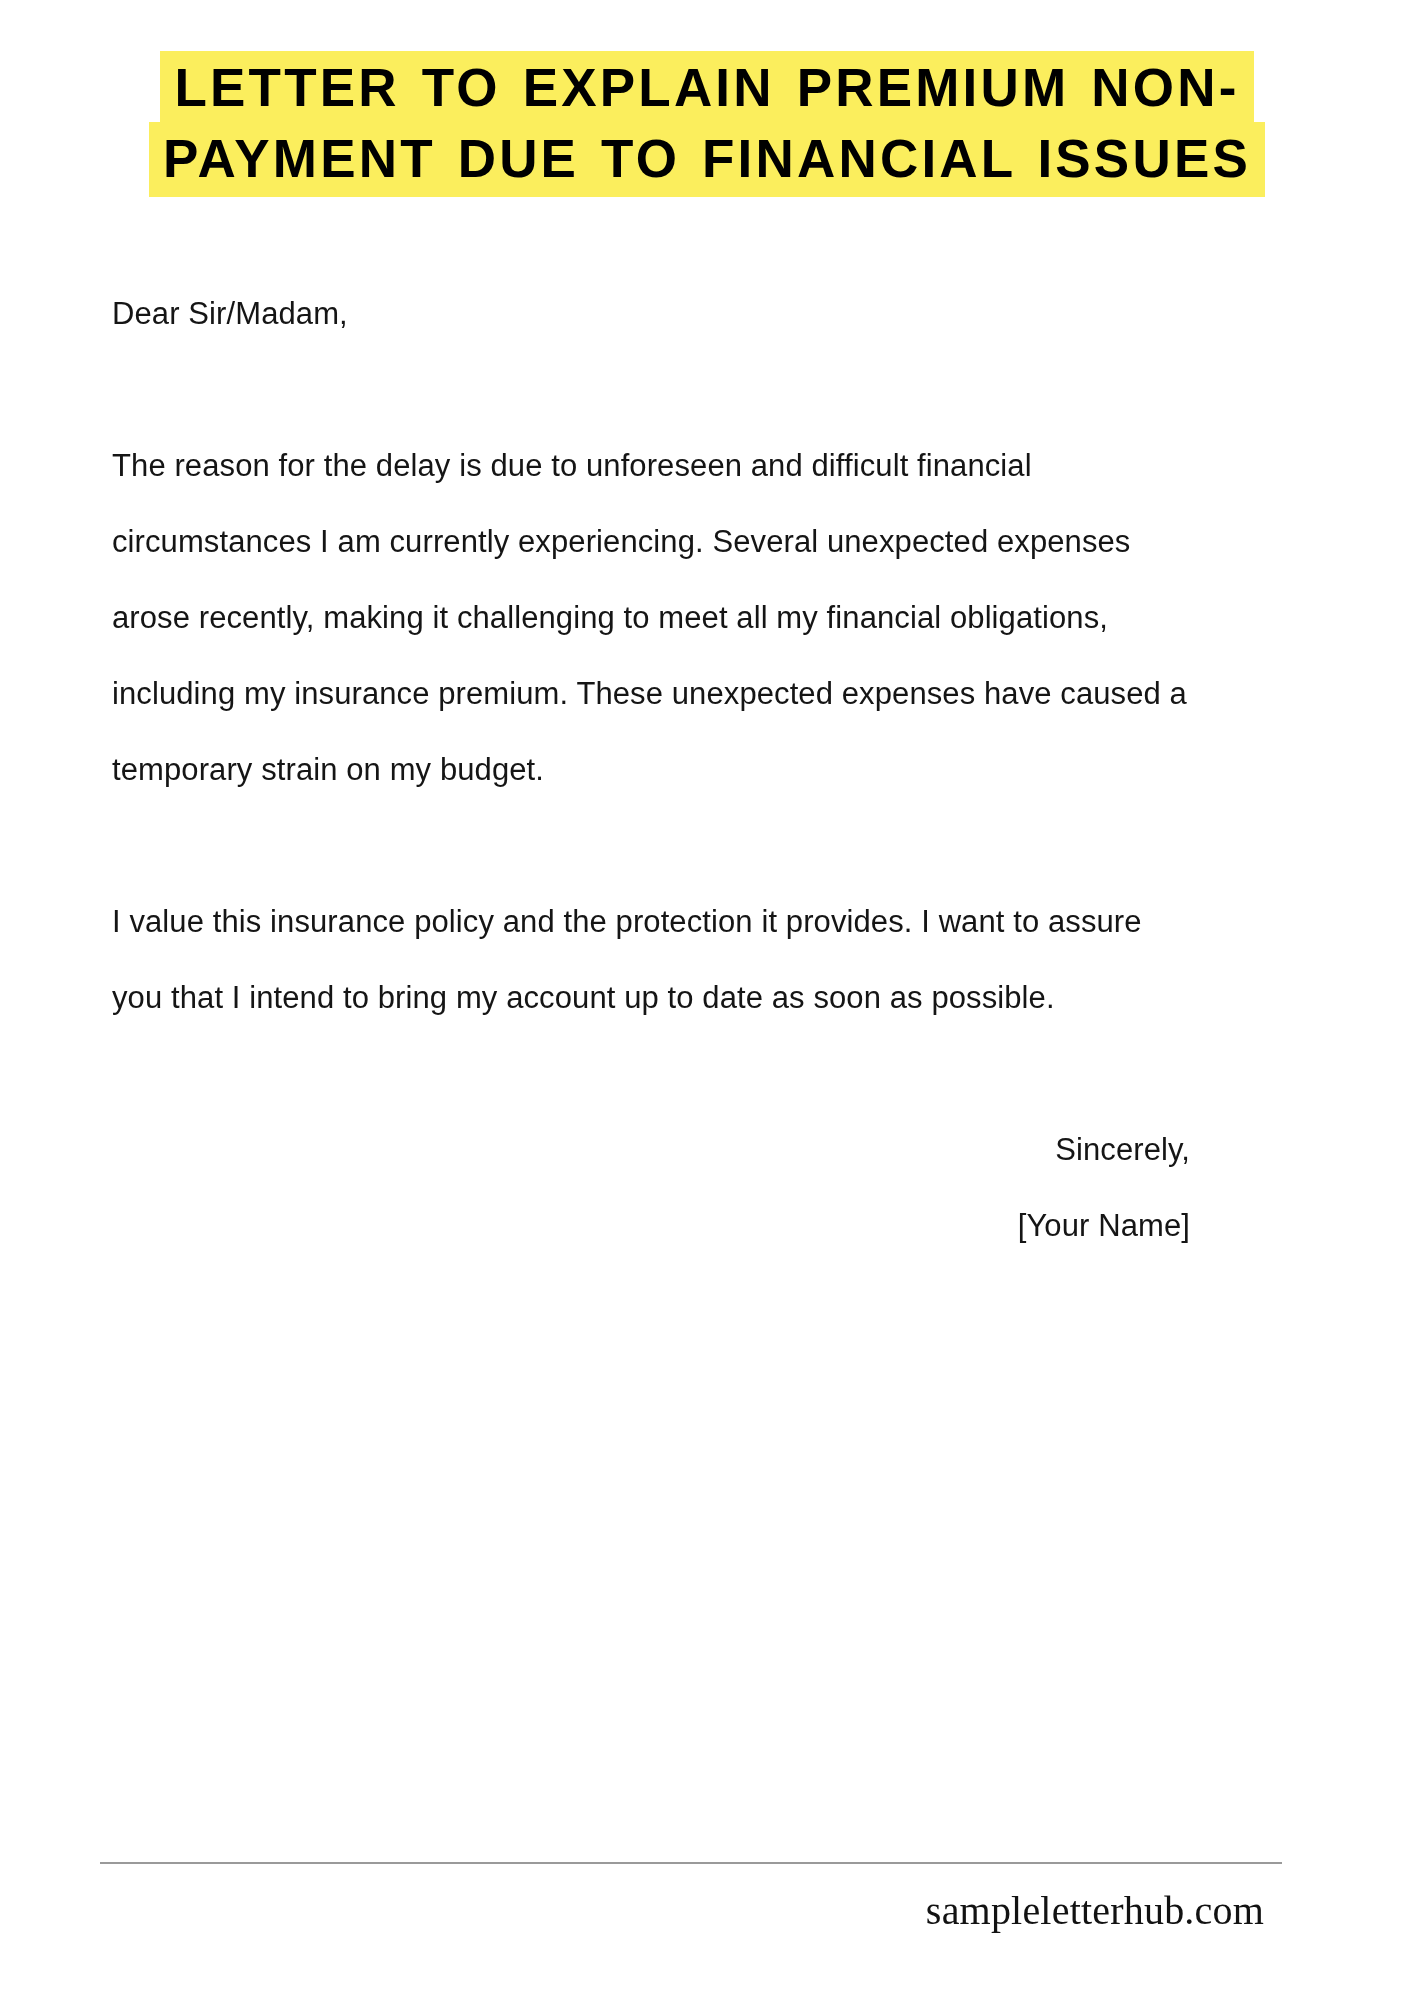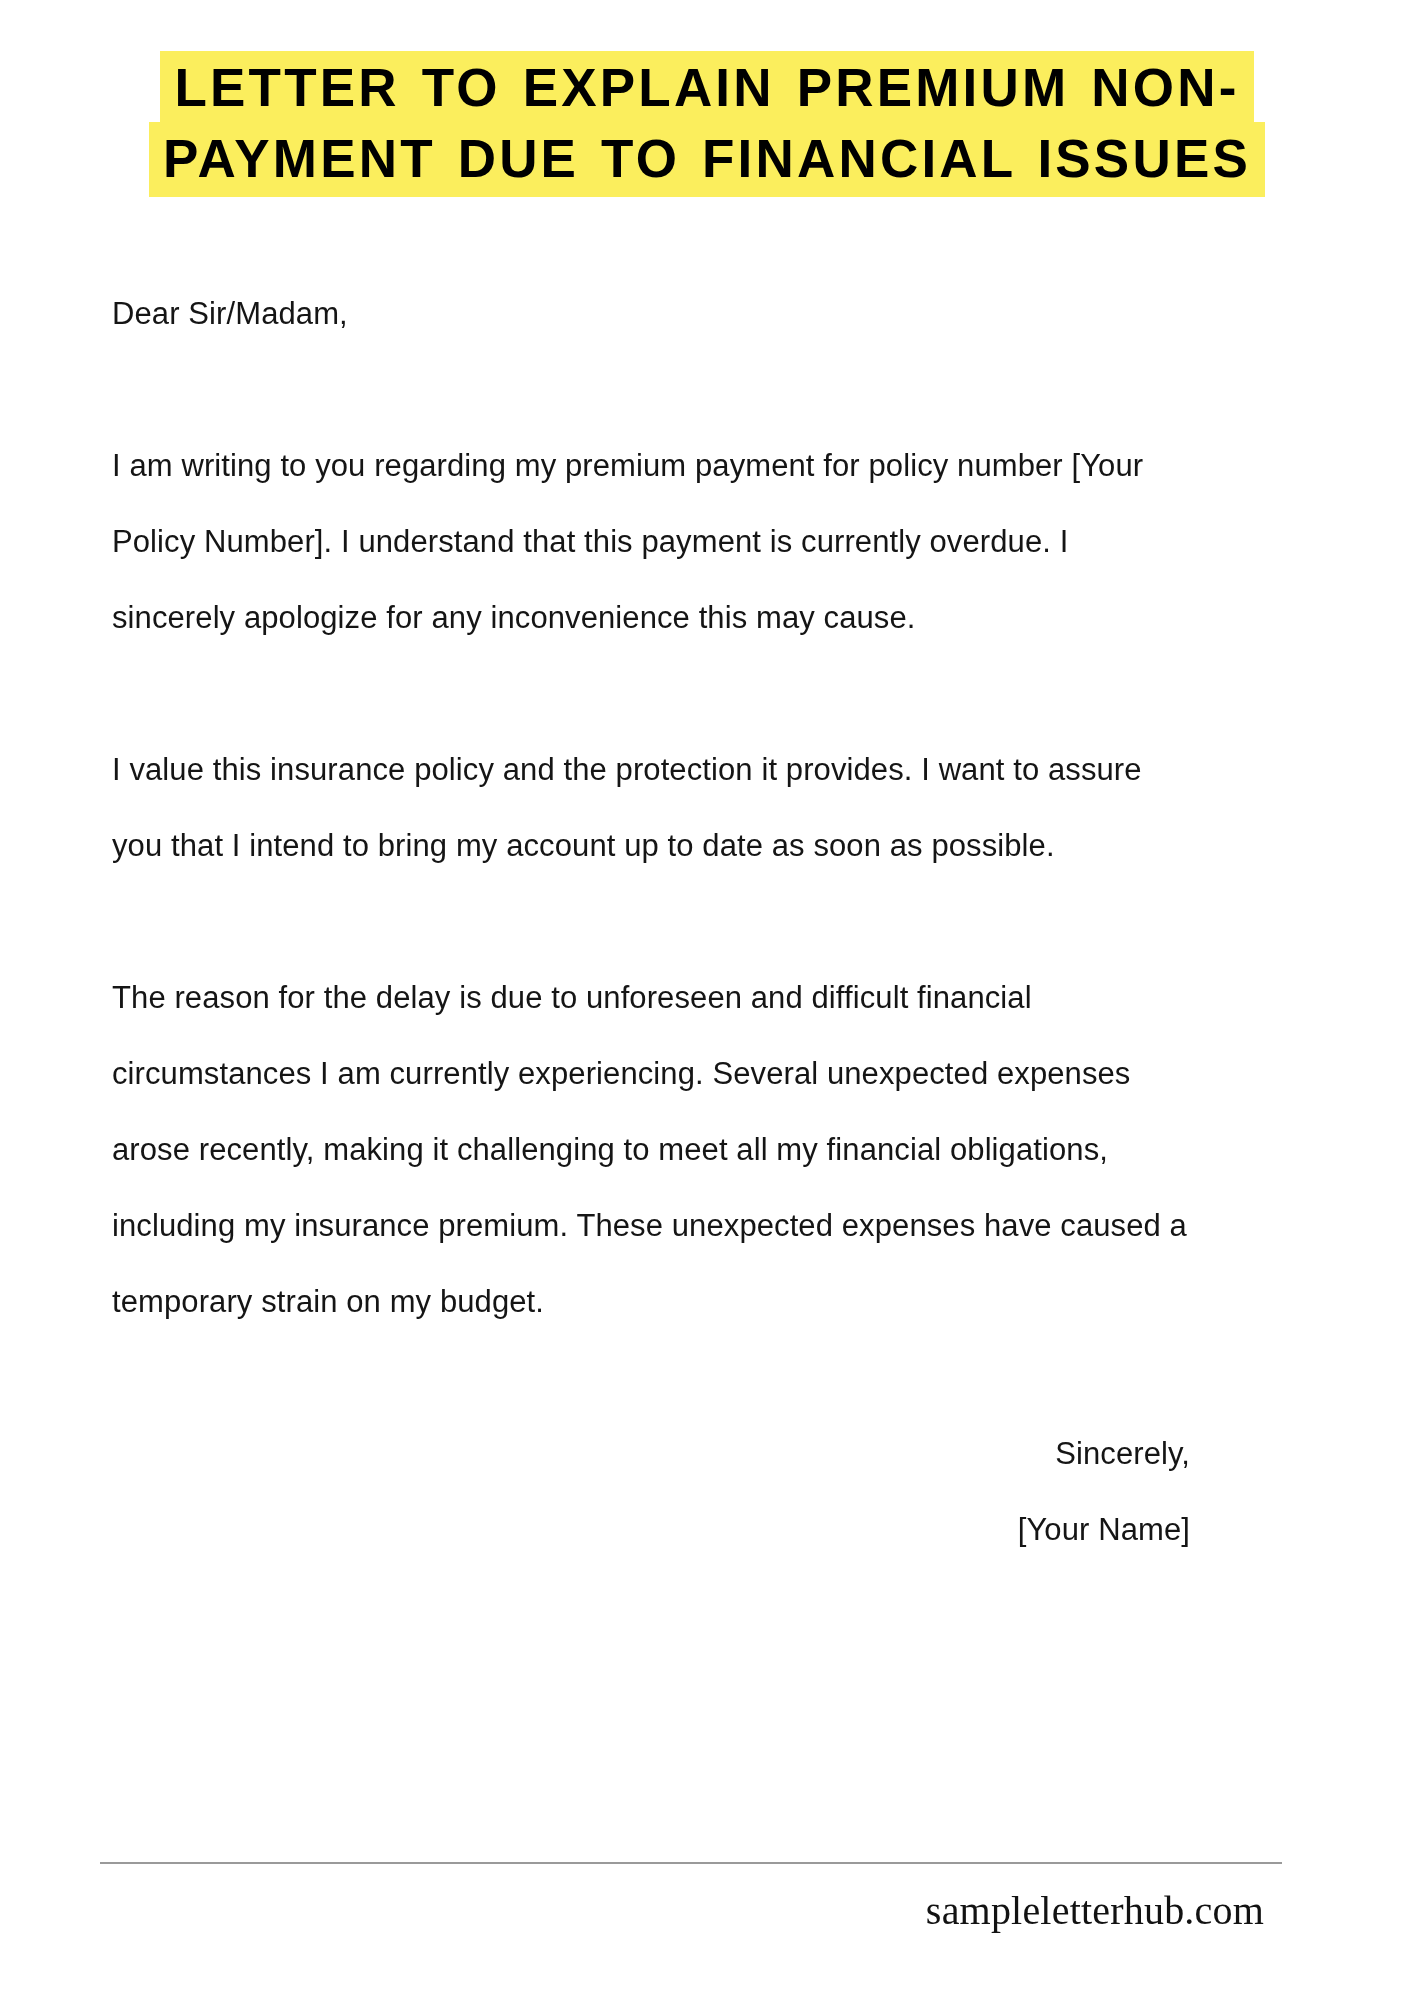--- a/index.html
+++ b/index.html
@@ -108,25 +108,24 @@
 <div class="page">
 
   <div class="title-block">
     <h1 class="doc-title"><span class="hl">LETTER TO EXPLAIN PREMIUM NON-PAYMENT DUE TO FINANCIAL ISSUES</span></h1>
   </div>
 
   <div class="letter-body">
 
     <p>Dear Sir/Madam,</p>
 
-    <p>I am writing to you regarding my premium payment for policy number [Your Policy Number]. I understand that this payment is currently overdue. I sincerely apologize for any inconvenience this may cause.</p>
+
+    <p>The reason for the delay is due to unforeseen and difficult financial circumstances I am currently experiencing. Several unexpected expenses arose recently, making it challenging to meet all my financial obligations, including my insurance premium. These unexpected expenses have caused a temporary strain on my budget.</p>
 
     <p>I value this insurance policy and the protection it provides. I want to assure you that I intend to bring my account up to date as soon as possible.</p>
-
-    <p>The reason for the delay is due to unforeseen and difficult financial circumstances I am currently experiencing. Several unexpected expenses arose recently, making it challenging to meet all my financial obligations, including my insurance premium. These unexpected expenses have caused a temporary strain on my budget.</p>
 
     <div class="signoff-block">
       <p class="tight">Sincerely,</p>
       <p class="tight">[Your Name]</p>
     </div>
 
   </div>
 
   <div class="footer">
     <hr class="footer-rule">

